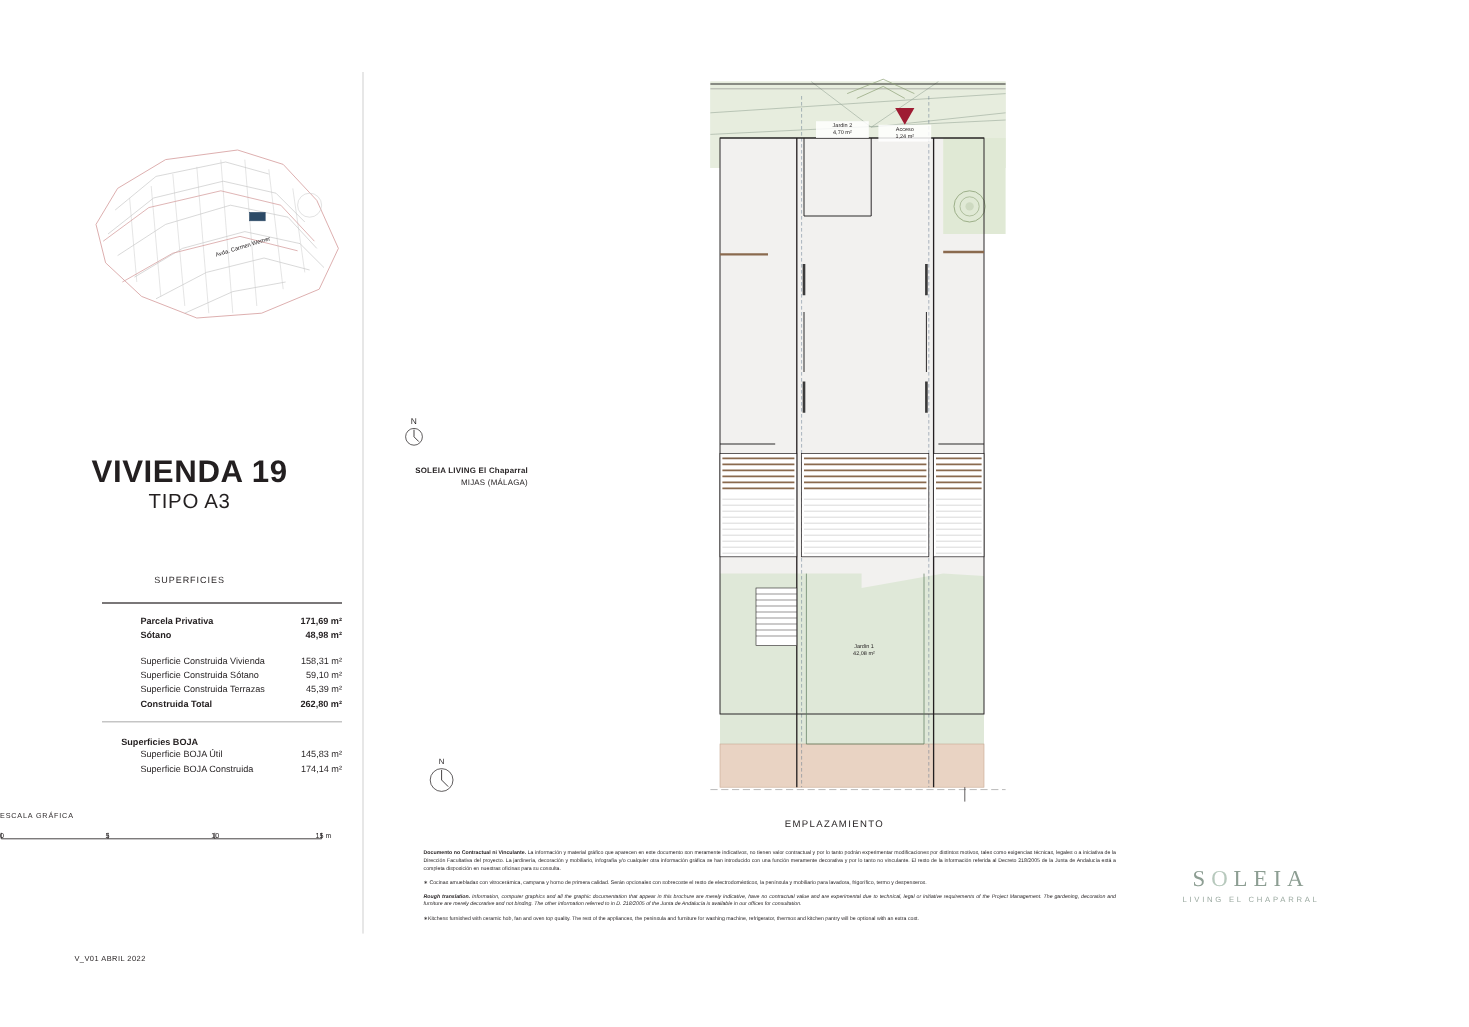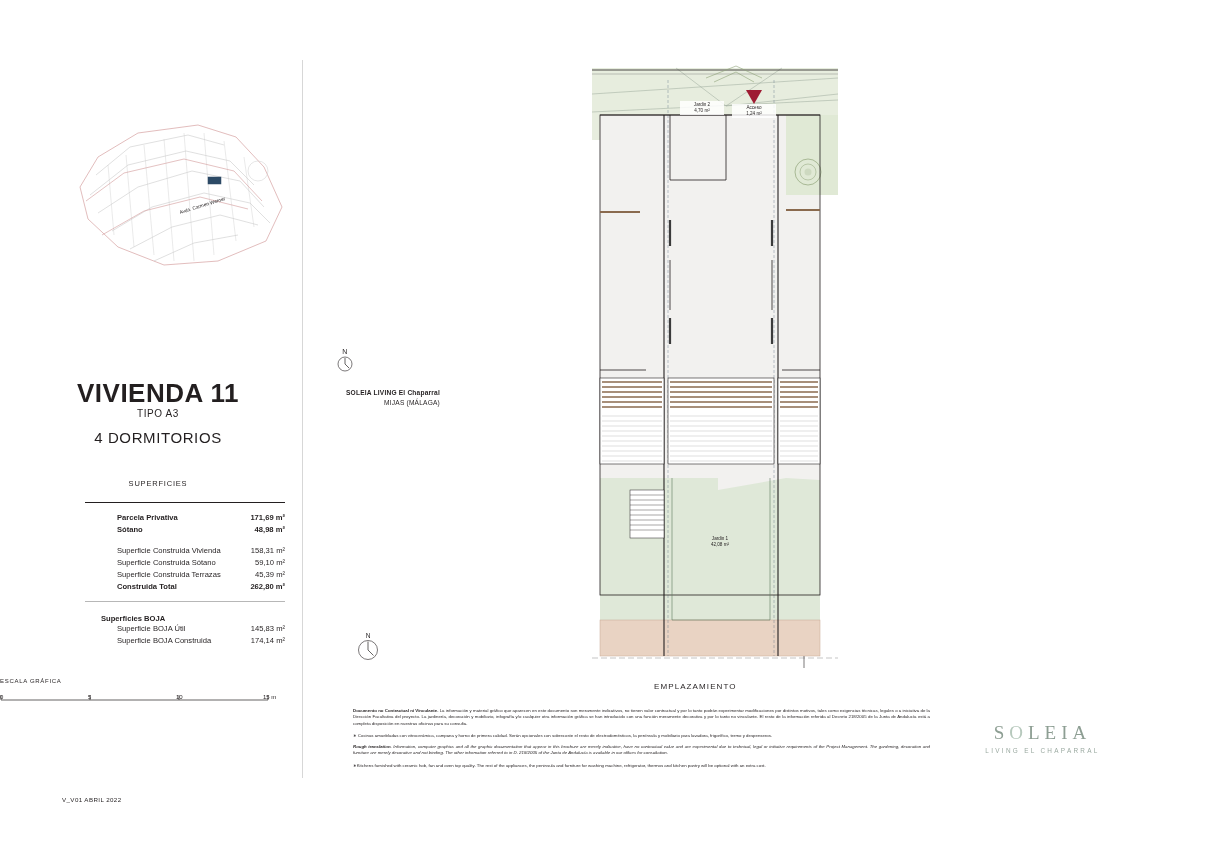--- a/index.html
+++ b/index.html
@@ -33,21 +33,21 @@
   }
   .project-title .sub { font-weight:normal; }
 
   .villa-name {
     position:absolute; left:28px; top:378px; width:260px;
     font-size:26px; font-weight:bold; letter-spacing:.5px; color:#231f20;
     text-align:center;
   }
   .villa-type {
     position:absolute; left:28px; top:408px; width:260px;
-    font-size:10px; letter-spacing:.6px; color:#231f20; text-align:center;
+    font-size:17px; letter-spacing:.6px; color:#231f20; text-align:center;
   }
   .villa-rooms {
     position:absolute; left:28px; top:429px; width:260px;
     font-size:15px; letter-spacing:.6px; color:#231f20; text-align:center;
   }
 
   .surfaces-head {
     position:absolute; left:28px; top:479px; width:260px;
     text-align:center; font-size:7.5px; letter-spacing:.8px; color:#231f20;
   }
@@ -162,23 +162,22 @@
         <line x1="8" y1="8" x2="12" y2="12" stroke="#231f20" stroke-width="0.7"></line>
       </svg>
     </div>
 
     <div class="project-title">
       <div>SOLEIA LIVING El Chaparral</div>
       <div class="sub">MIJAS (MÁLAGA)</div>
     </div>
   </div>
 
-  <div class="villa-name">VIVIENDA 11</div>
+  <div class="villa-name">VIVIENDA 19</div>
   <div class="villa-type">TIPO A3</div>
-  <div class="villa-rooms">4 DORMITORIOS</div>
 
   <div class="surfaces-head">SUPERFICIES</div>
   <div class="rule" style="left:85px; top:502px; width:200px;"></div>
 
   <div class="surf-table">
     <div class="surf-row bold">
       <span class="lbl">Parcela Privativa</span>
       <span class="val">171,69 m²</span>
     </div>
     <div class="surf-row bold">

